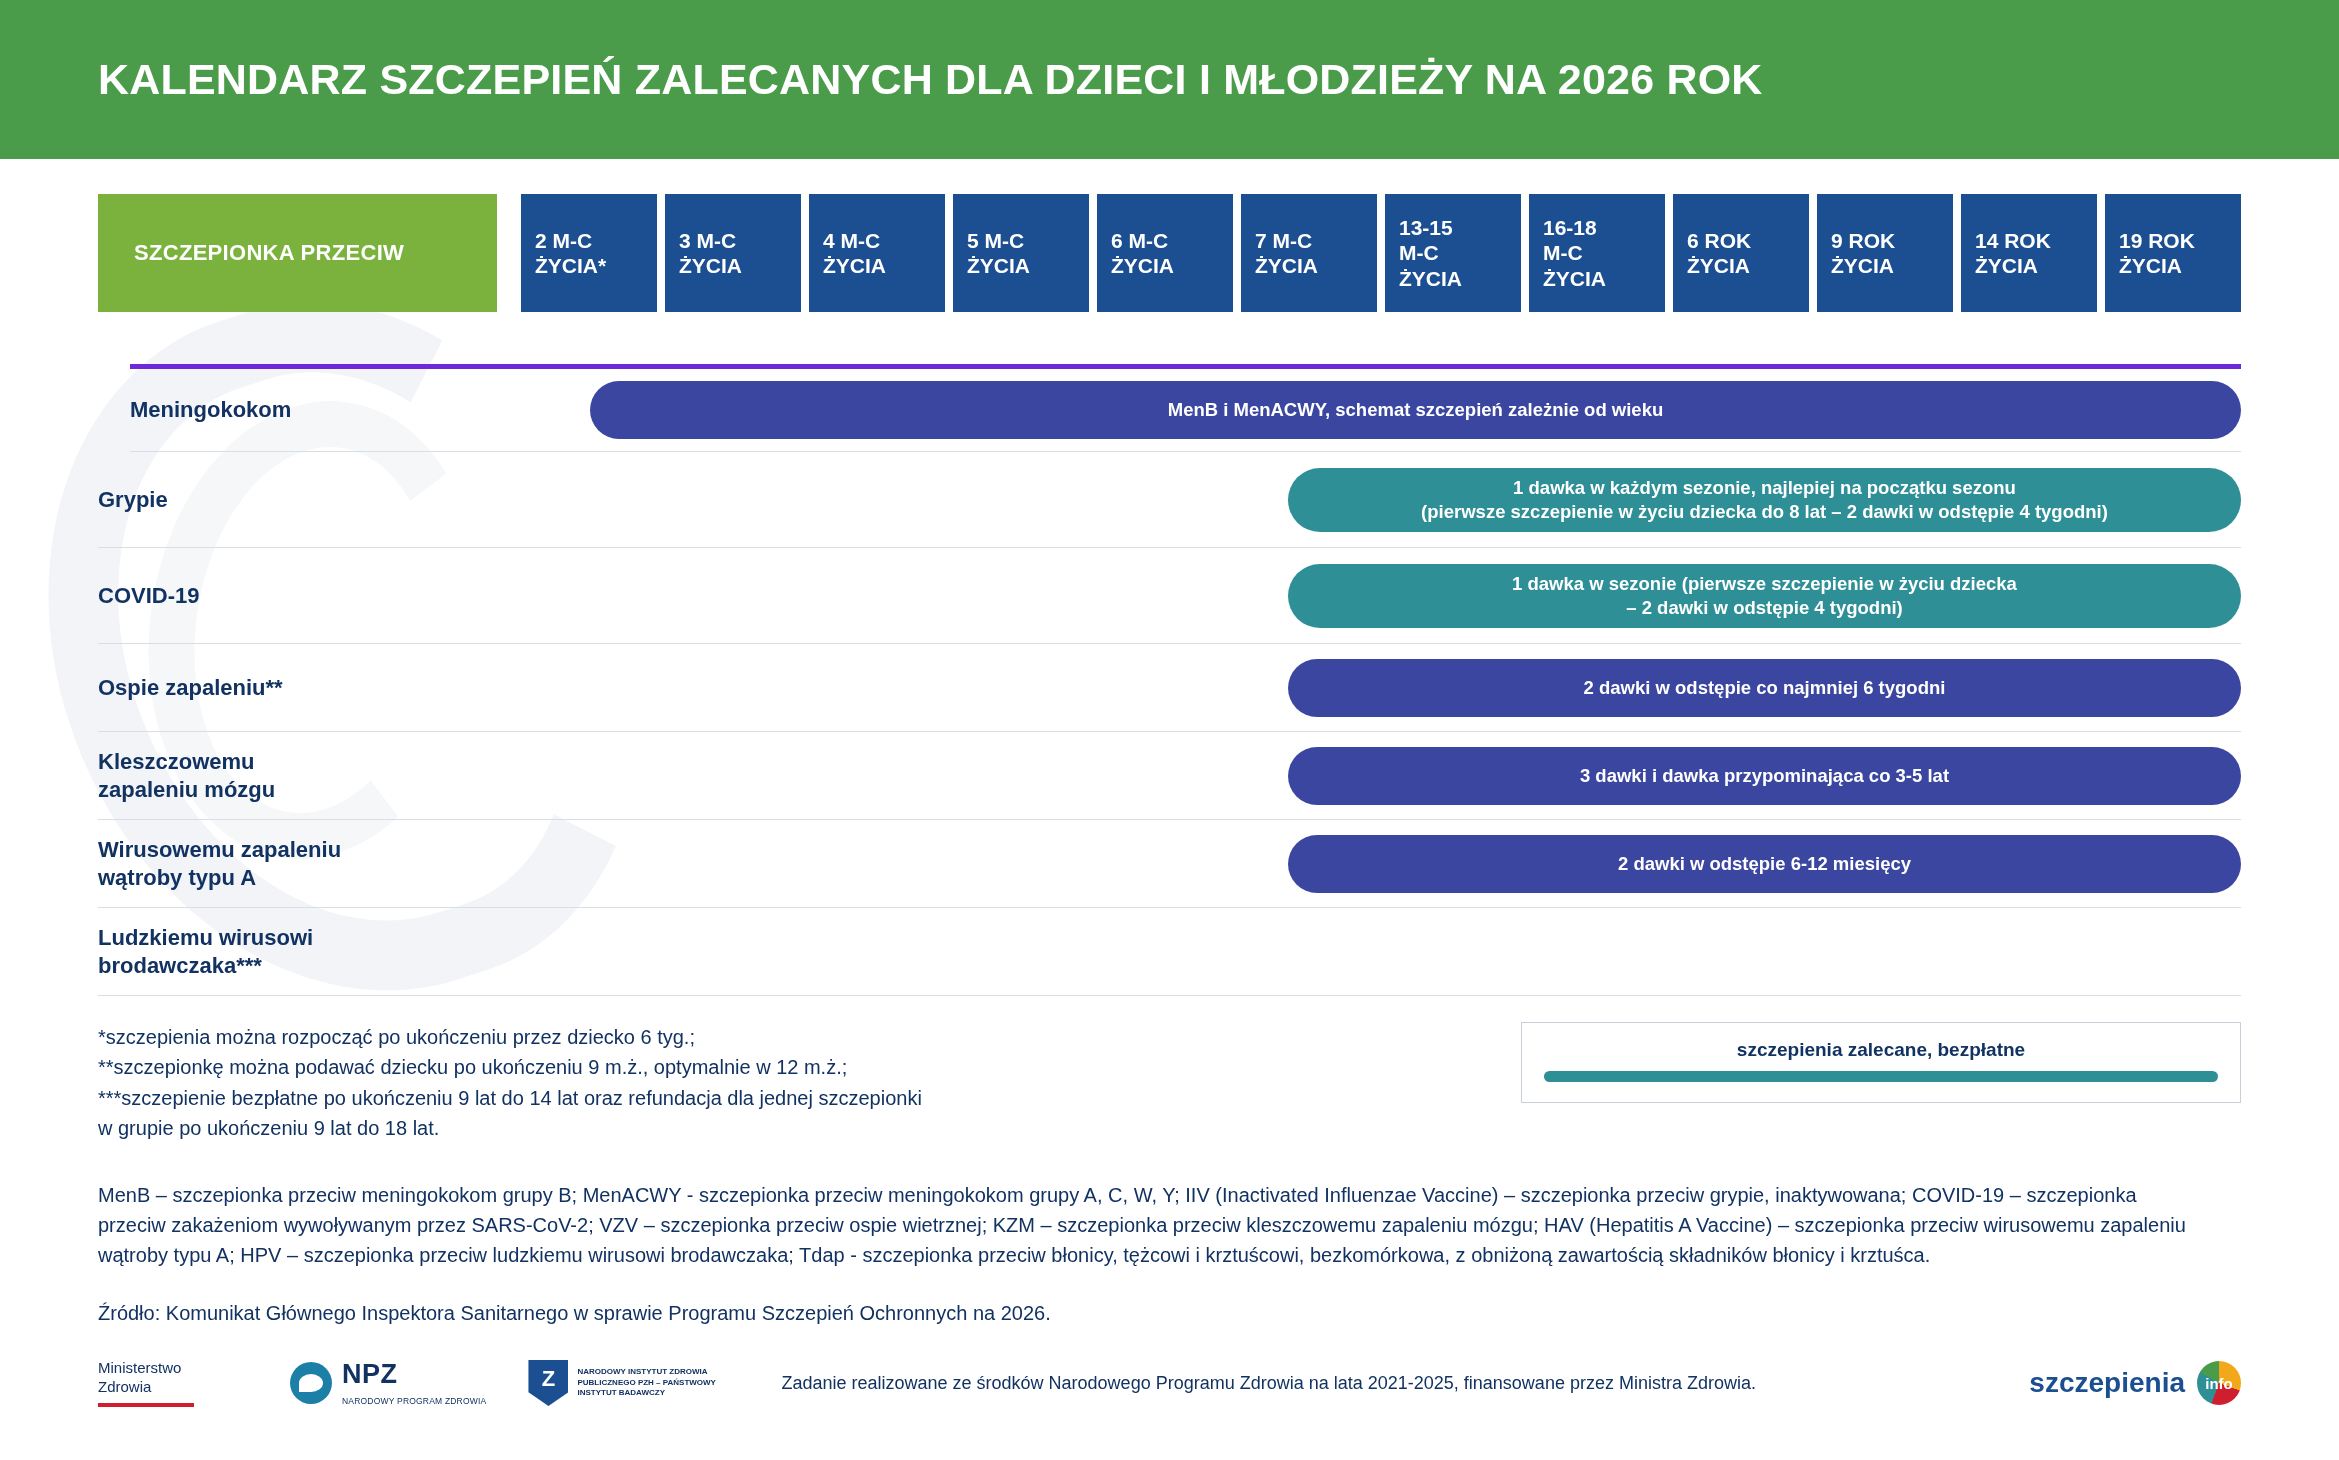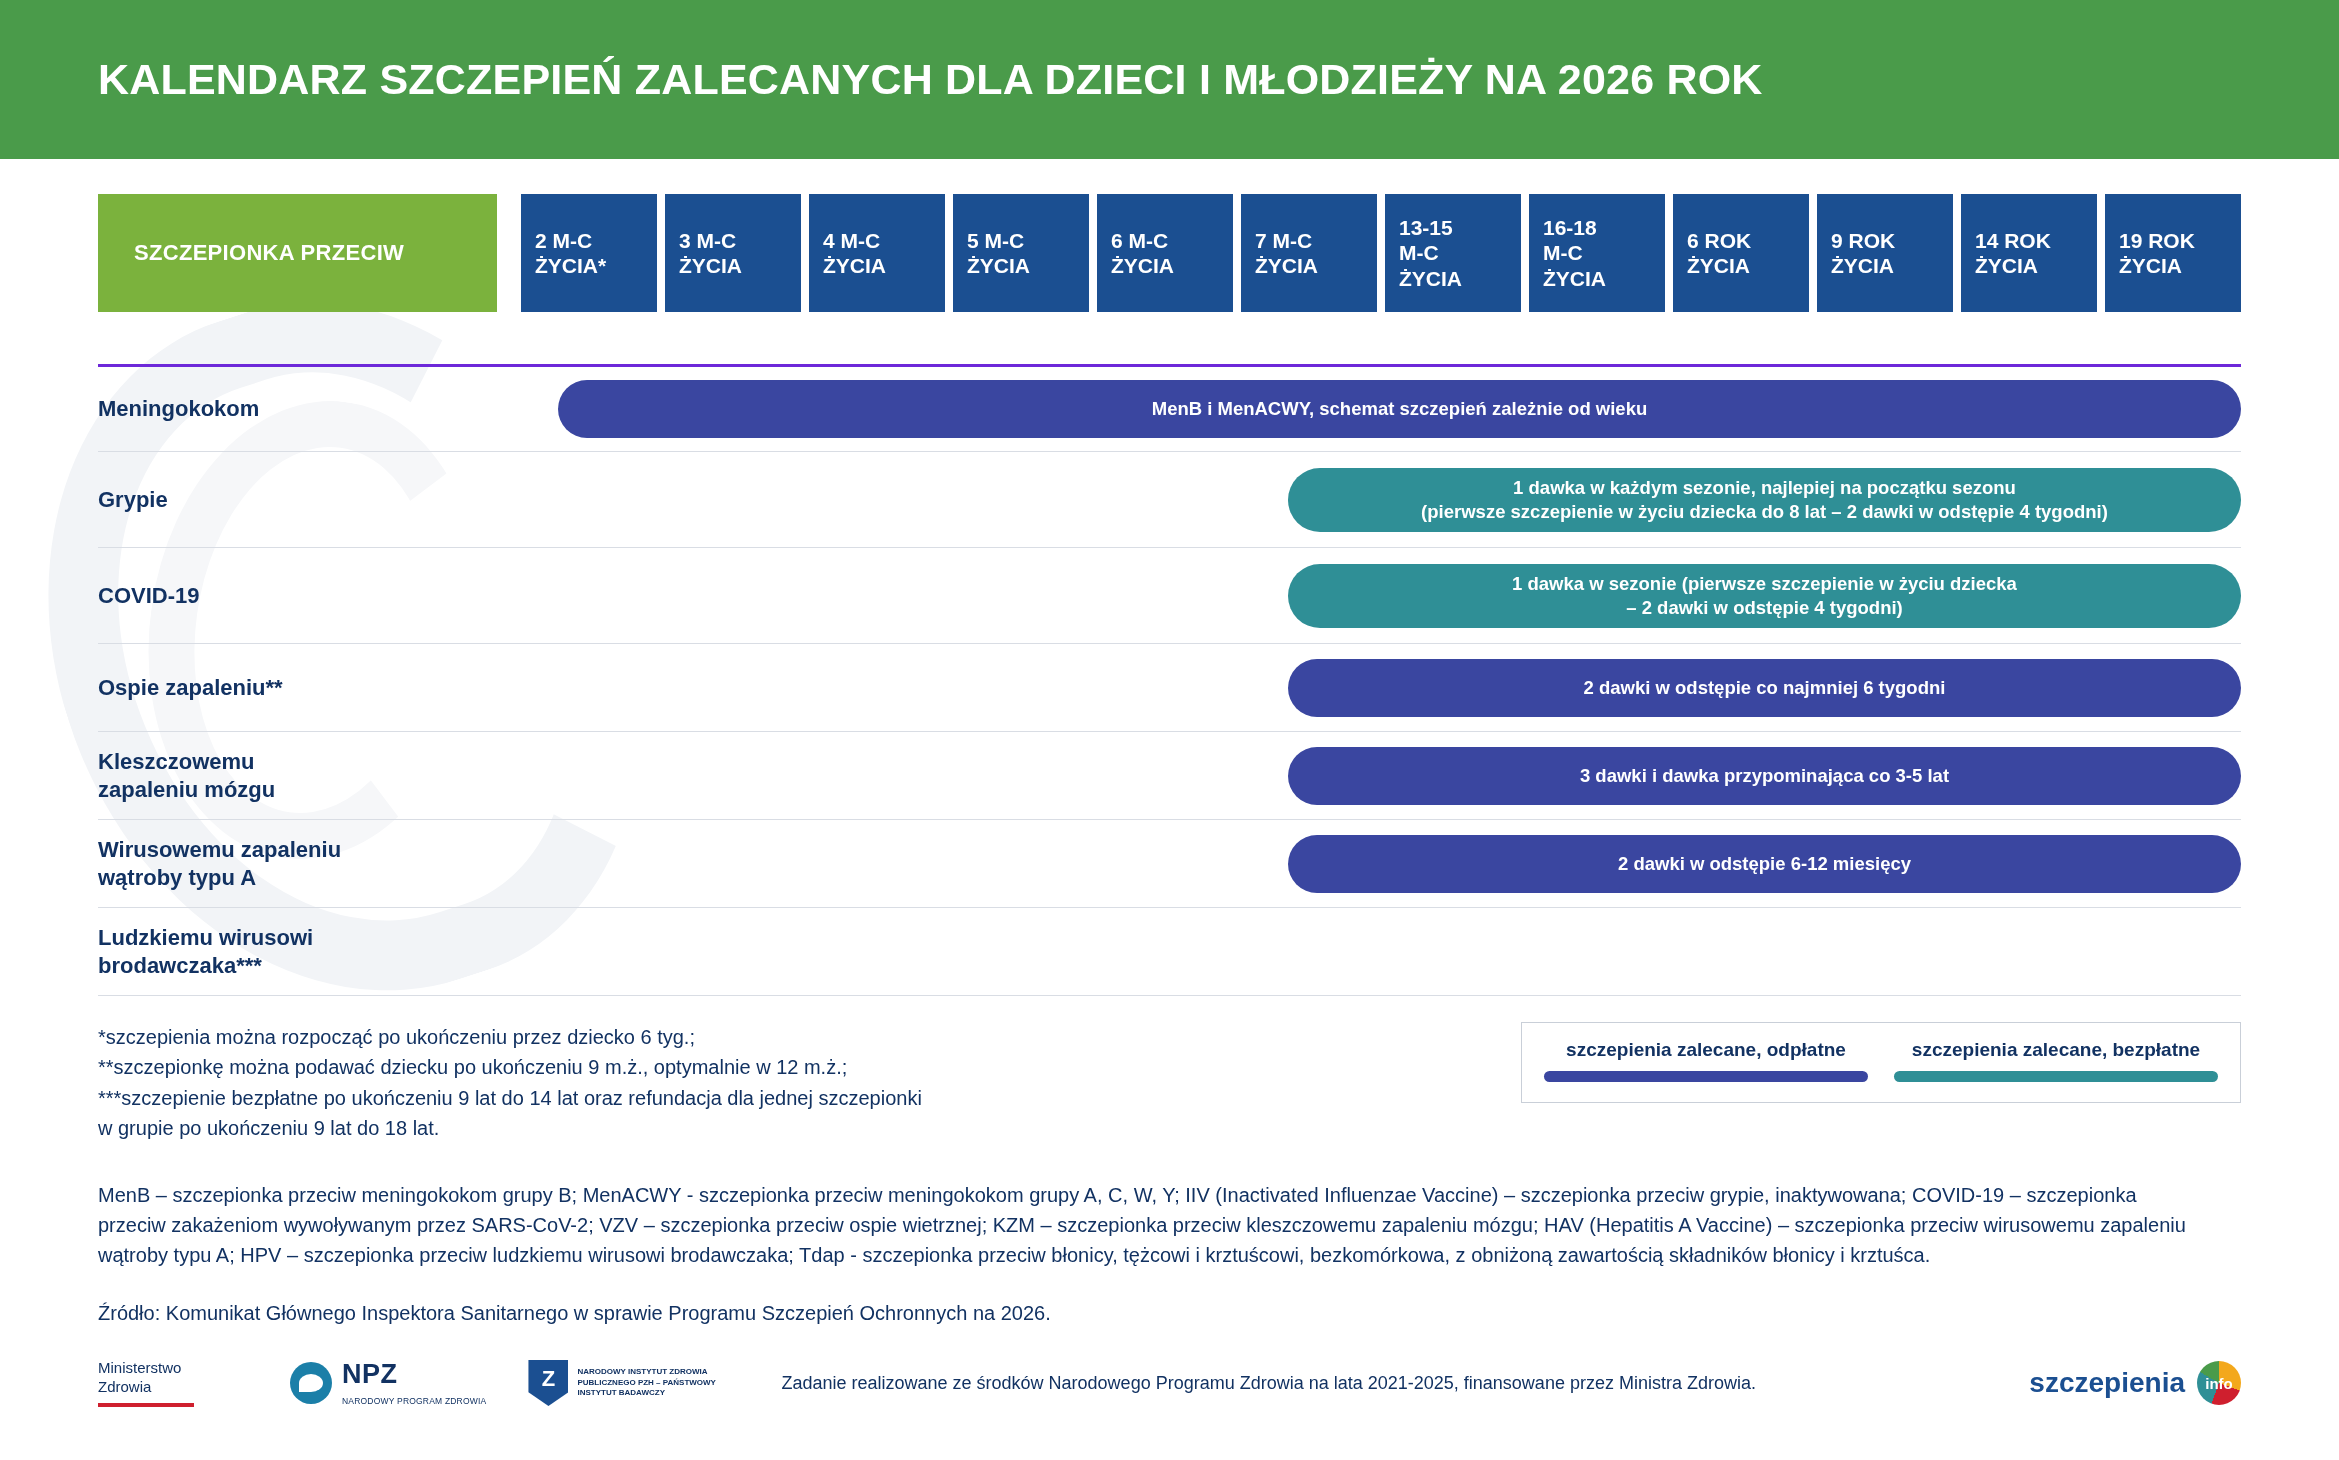--- a/index.html
+++ b/index.html
@@ -104,21 +104,21 @@
 
   
   .matrix { margin-top: 52px; }
   .mrow {
     position: relative;
     height: 88px;
     display: flex;
     align-items: center;
     border-bottom: 1px solid #d9dde4;
   }
-  .mrow:first-child { border-top: 3px solid #6d28d9; }
+  .mrow:first-child { border-top: 5px solid #6d28d9; margin-left: 32px; }
   .mrow .rlabel {
     width: 438px;
     flex: none;
     font-size: 22px;
     font-weight: 700;
     line-height: 1.25;
     color: #123262;
     padding-right: 14px;
   }
   .track {
@@ -386,24 +386,20 @@
     <div class="mrow">
       <div class="rlabel">Ludzkiemu wirusowi<br>brodawczaka***</div>
     </div>
 
   </div>
 
   <div class="below">
     <div class="footnotes">*szczepienia można rozpocząć po ukończeniu przez dziecko 6 tyg.;<br>**szczepionkę można podawać dziecku po ukończeniu 9 m.ż., optymalnie w 12 m.ż.;<br>***szczepienie bezpłatne po ukończeniu 9 lat do 14 lat oraz refundacja dla jednej szczepionki<br>w grupie po ukończeniu 9 lat do 18 lat.</div>
     <div class="legend">
       <div class="legend-item">
-        <span class="lbl">szczepienia zalecane, odpłatne</span>
-        <span class="swatch blue"></span>
-      </div>
-      <div class="legend-item">
         <span class="lbl">szczepienia zalecane, bezpłatne</span>
         <span class="swatch teal"></span>
       </div>
     </div>
   </div>
 
   <div class="notes">MenB – szczepionka przeciw meningokokom grupy B; MenACWY - szczepionka przeciw meningokokom grupy A, C, W, Y; IIV (Inactivated Influenzae Vaccine) – szczepionka przeciw grypie, inaktywowana; COVID-19 – szczepionka przeciw zakażeniom wywoływanym przez SARS-CoV-2; VZV – szczepionka przeciw ospie wietrznej; KZM – szczepionka przeciw kleszczowemu zapaleniu mózgu; HAV (Hepatitis A Vaccine) – szczepionka przeciw wirusowemu zapaleniu wątroby typu A; HPV – szczepionka przeciw ludzkiemu wirusowi brodawczaka; Tdap - szczepionka przeciw błonicy, tężcowi i krztuścowi, bezkomórkowa, z obniżoną zawartością składników błonicy i krztuśca.</div>
   <div class="source">Źródło: Komunikat Głównego Inspektora Sanitarnego w sprawie Programu Szczepień Ochronnych na 2026.</div>
 
 </div>

